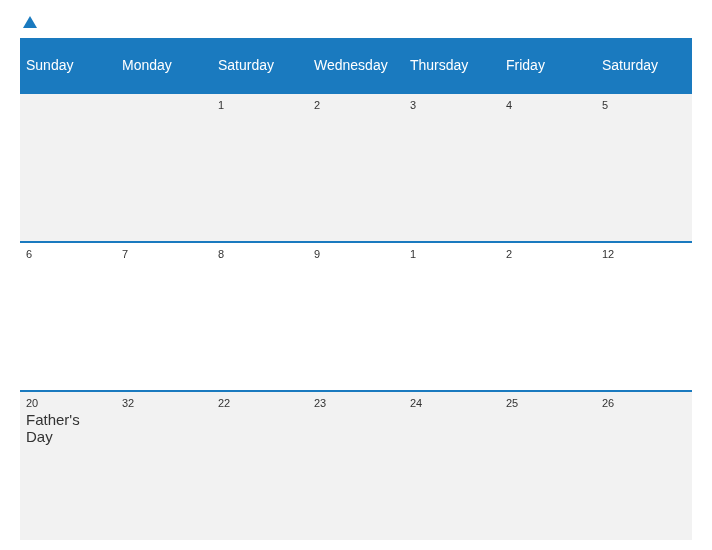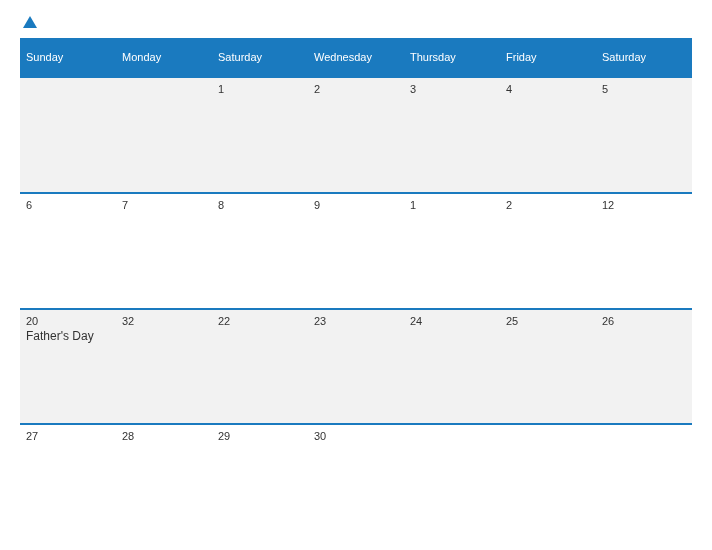--- a/index.html
+++ b/index.html
@@ -67,23 +67,23 @@
     .calendar-table {
       width: 100%;
       border-collapse: collapse;
       flex: 1;
     }
     .calendar-table thead tr {
       background: #1a7abf;
     }
     .calendar-table thead th {
       color: #fff;
-      font-size: 11px;
+      font-size: 14px;
       font-weight: normal;
-      padding: 13px 6px;
+      padding: 19px 6px;
       text-align: left;
       border: none;
     }
     .calendar-table tbody tr {
       border-top: 2px solid #1a7abf;
     }
     .calendar-table tbody td {
       vertical-align: top;
       padding: 5px 6px 5px 6px;
       font-size: 11px;
@@ -99,21 +99,21 @@
       background: #fff;
     }
     .day-number {
       display: block;
       font-size: 11px;
       color: #333;
       margin-bottom: 2px;
     }
     .holiday-label {
       display: block;
-      font-size: 12px;
+      font-size: 15px;
       color: #333;
       margin-top: 2px;
     }
   </style>
 </head>
 <body>
 
 <div class="page">
 
   <div class="header">
@@ -202,32 +202,15 @@
           <td>
             <span class="day-number">24</span>
           </td>
           <td>
             <span class="day-number">25</span>
           </td>
           <td>
             <span class="day-number">26</span>
           </td>
         </tr>
-        <tr>
-          <td>
-            <span class="day-number">27</span>
-          </td>
-          <td>
-            <span class="day-number">28</span>
-          </td>
-          <td>
-            <span class="day-number">29</span>
-          </td>
-          <td>
-            <span class="day-number">30</span>
-          </td>
-          <td></td>
-          <td></td>
-          <td></td>
-        </tr>
       </tbody>
   </table>
 </div>
 
 </body></html>

